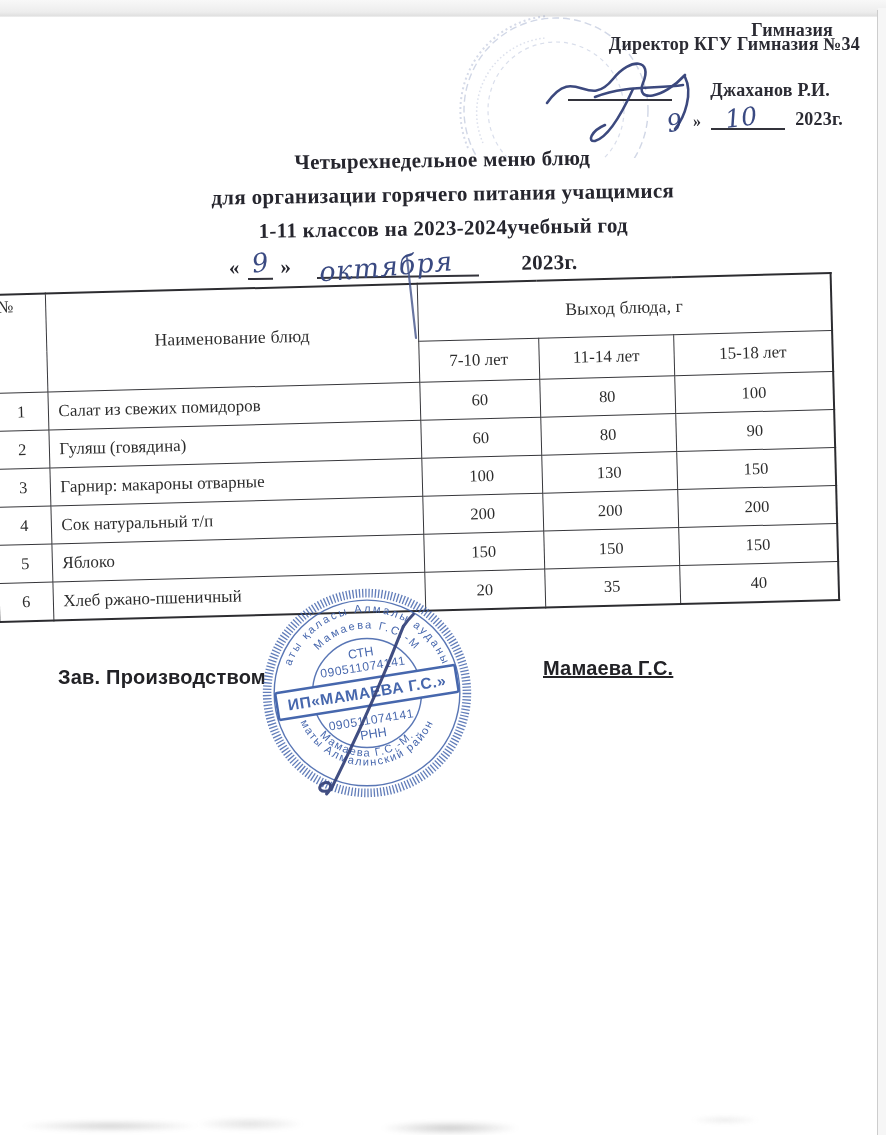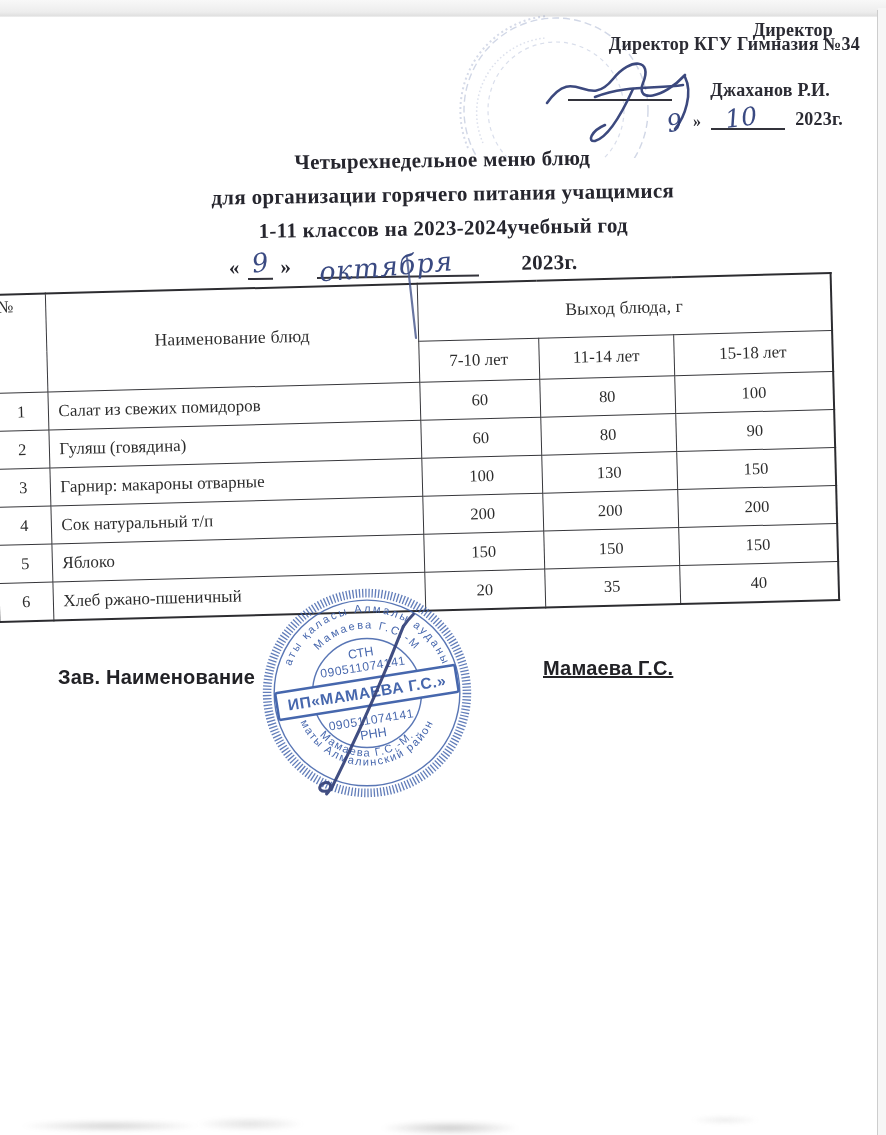--- a/index.html
+++ b/index.html
@@ -82,21 +82,21 @@
     <svg width="250" height="150" viewBox="0 0 250 150">
       <g fill="none" stroke="#7485b4">
         <circle cx="128" cy="102" r="92" stroke-width="1.4" stroke-dasharray="7 4" opacity="0.33"></circle>
         <circle cx="128" cy="102" r="68" stroke-width="1.2" stroke-dasharray="4 4" opacity="0.27"></circle>
         <path d="M 40,140 A 95,95 0 0 1 120,8" stroke-width="2" stroke-dasharray="2 3" opacity="0.3"></path>
         <path d="M 55,135 A 75,75 0 0 1 118,30" stroke-width="1.5" stroke-dasharray="1.5 2.5" opacity="0.25"></path>
       </g>
     </svg>
   </div>
 
-  <div class="appr appr-1">Директор</div>
+  <div class="appr appr-1">Гимназия</div>
   <div class="appr appr-2">Директор КГУ Гимназия №34</div>
   <div class="appr appr-3">
     <span class="blank-line bl-c"></span>
     <span>Джаханов Р.И.</span>
   </div>
   <div class="appr appr-4">
     <span class="hw hw-9h">9</span>
     <span class="q">»</span>
     <span class="blank-line bl-d">
       <span class="hw hw-10">10</span>
@@ -197,21 +197,21 @@
           <td class="c-no">6</td>
           <td class="c-dish">Хлеб ржано-пшеничный</td>
           <td class="c-val">20</td>
           <td class="c-val">35</td>
           <td class="c-val">40</td>
         </tr>
       </tbody>
     </table>
   </div>
 
-  <div class="foot-label fl-pos">Зав. Наименование</div>
+  <div class="foot-label fl-pos">Зав. Производством</div>
   <div class="foot-label fl-name">Мамаева Г.С.</div>
 
   <div class="abs" style="left:256px;top:586px;z-index:2;">
     <svg width="222" height="218" viewBox="0 0 220 216" style="opacity:.95">
       <defs>
         <path id="arcOuterTop" d="M 30,106 A 80,80 0 0 1 190,106" fill="none"></path>
         <path id="arcOuterBot" d="M 38,106 A 72,72 0 0 0 182,106" fill="none"></path>
         <path id="arcInnerTop" d="M 46,106 A 64,64 0 0 1 174,106" fill="none"></path>
         <path id="arcInnerBot" d="M 47,106 A 63,63 0 0 0 173,106" fill="none"></path>
       </defs>

